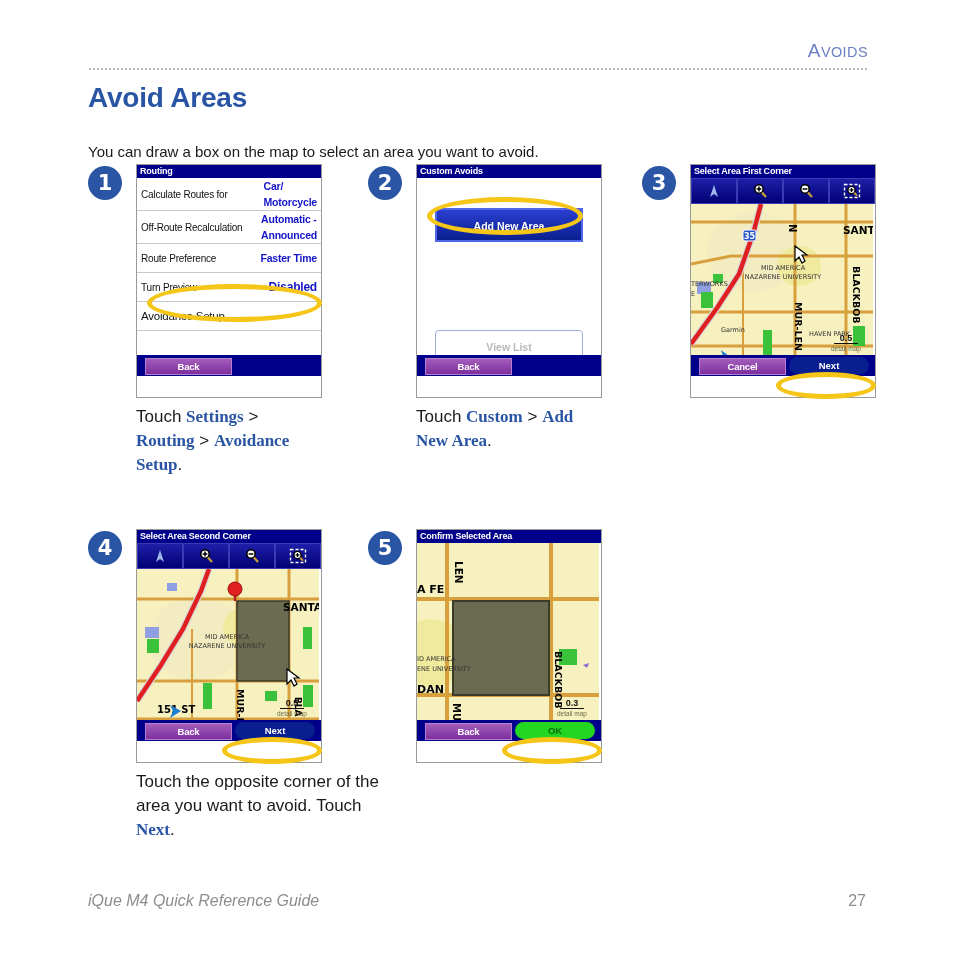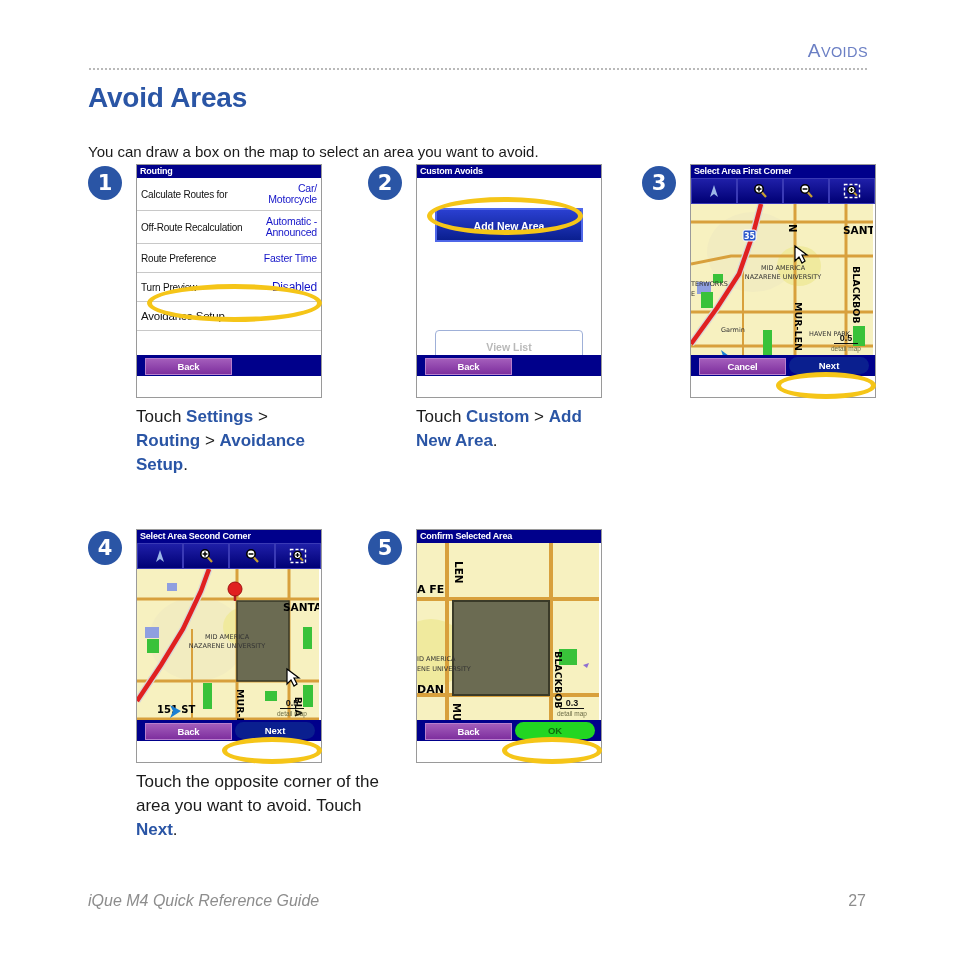--- a/index.html
+++ b/index.html
@@ -56,22 +56,22 @@
   .btn-ok{position:absolute;right:6px;top:2px;width:80px;height:17px;
           background:#22d622;border-radius:9px;color:#0c6b0c;font-size:9.5px;
           font-weight:bold;text-align:center;line-height:17px;}
 
   
   .srow{height:29px;border-bottom:1px solid #c8c8c8;position:relative;
         box-sizing:border-box;}
   .srow .lbl{position:absolute;left:4px;top:50%;transform:translateY(-50%);
              font-size:10px;color:#111;letter-spacing:-.2px;}
   .srow .val{position:absolute;right:4px;top:50%;transform:translateY(-50%);
-             font-size:10.5px;color:#1414c8;font-weight:normal;text-align:right;
-             line-height:11px;letter-spacing:-.2px;}
+             font-size:10.5px;color:#1414c8;font-weight:bold;text-align:left;
+             line-height:16px;letter-spacing:-.2px;}
   .srow.tall{height:33px;}
 
   
   .bigbtn{position:absolute;left:18px;width:148px;height:34px;
           background:linear-gradient(#2a3fd0,#0a1f8f);border:2px solid #4f67e8;
           color:#fff;font-size:10.5px;font-weight:bold;text-align:center;
           line-height:32px;box-sizing:border-box;}
   .ghostbtn{position:absolute;left:18px;width:148px;height:34px;
             background:#fff;border:1px solid #9fb0d8;border-radius:4px;
             color:#b9b9b9;font-size:10.5px;font-weight:bold;text-align:center;
@@ -87,21 +87,21 @@
   .scalebox .num{font-size:9px;font-weight:bold;color:#111;
                  border-bottom:1.5px solid #111;display:inline-block;padding:0 6px;}
   .scalebox .dm{font-size:6.5px;color:#6b6b45;}
 
   
   .hl{position:absolute;border:5px solid #f5c518;border-radius:50%;
       box-sizing:border-box;pointer-events:none;}
 
   
   .cap{position:absolute;color:#1a1a1a;font-size:17px;line-height:24px;}
-  .cap b{color:#2a55a5;}
+  .cap b{color:#2a55a5;font-family:Liberation Serif, serif;}
 </style>
 </head>
 <body>
 
 <div class="page">
 
   <div class="runhead"><span class="big">A</span><span class="sm">VOIDS</span></div>
   <div class="rule"></div>
 
   <div class="h1">Avoid Areas</div>

